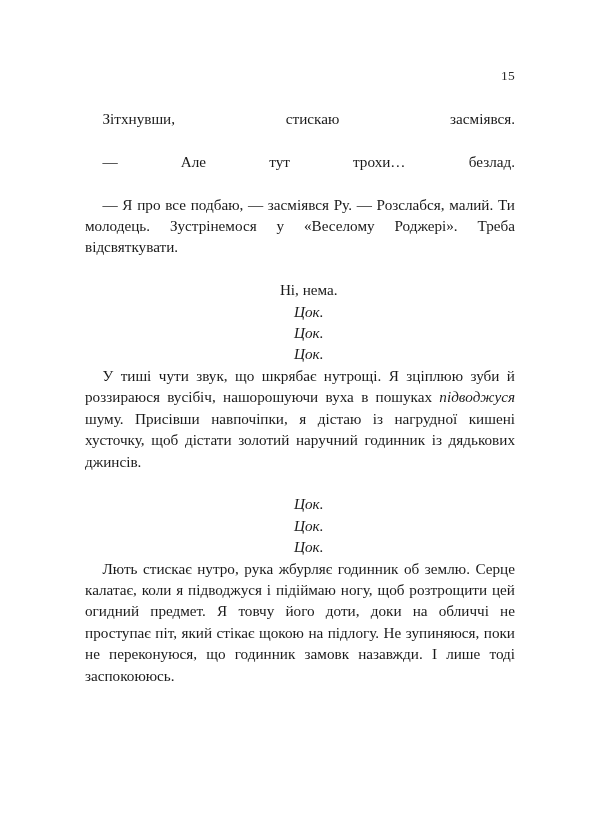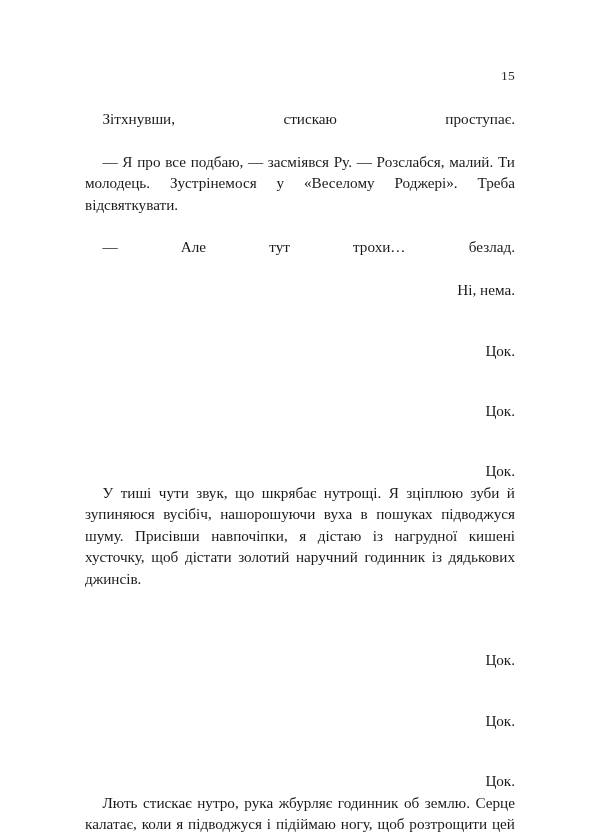--- a/index.html
+++ b/index.html
@@ -61,51 +61,51 @@
   .para:after {
     content: "";
     display: inline-block;
     width: 100%;
   }
 
   
   .line {
     margin: 0;
     text-indent: 1.15em;
-    text-align: right;
+    text-align: center;
   }
 
   .ital {
-    margin-top: 39px;
+    font-style: italic;
   }
 </style>
 </head>
 <body>
 
 <div class="page">
 
   <div class="folio">15</div>
 
   <div class="textblock">
 
 
-    <p class="para">Зітхнувши, стискаю проступає.</p>
+    <p class="para">Зітхнувши, стискаю засміявся.</p>
+
+    <p class="para">— Але тут трохи… безлад.</p>
 
     <p class="para">— Я про все подбаю, — засміявся Ру. — Розслабся, малий. Ти молодець. Зустрінемося у «Веселому Роджері». Треба відсвяткувати.</p>
-
-    <p class="para">— Але тут трохи… безлад.</p>
 
 
     <p class="line">Ні, нема.</p>
 
     <p class="line ital">Цок.</p>
     <p class="line ital">Цок.</p>
     <p class="line ital">Цок.</p>
 
-    <p class="para"><span>У тиші чути звук, що шкрябає нутрощі. Я зціплюю зуби й зупиняюся вусібіч, нашорошуючи вуха в пошуках </span><span class="ital">підводжуся</span><span> шуму. Присівши навпочіпки, я дістаю із нагрудної кишені хусточку, щоб дістати золотий наручний годинник із дядькових джинсів.</span></p>
+    <p class="para"><span>У тиші чути звук, що шкрябає нутрощі. Я зціплюю зуби й роззираюся вусібіч, нашорошуючи вуха в пошуках </span><span class="ital">підводжуся</span><span> шуму. Присівши навпочіпки, я дістаю із нагрудної кишені хусточку, щоб дістати золотий наручний годинник із дядькових джинсів.</span></p>
 
     <p class="line ital">Цок.</p>
     <p class="line ital">Цок.</p>
     <p class="line ital">Цок.</p>
 
     <p class="para">Лють стискає нутро, рука жбурляє годинник об землю. Серце калатає, коли я підводжуся і підіймаю ногу, щоб розтрощити цей огидний предмет. Я товчу його доти, доки на обличчі не проступає піт, який стікає щокою на підлогу. Не зупиняюся, поки не переконуюся, що годинник замовк назавжди. І лише тоді заспокоююсь.</p>
 
   </div>
 </div>
 

